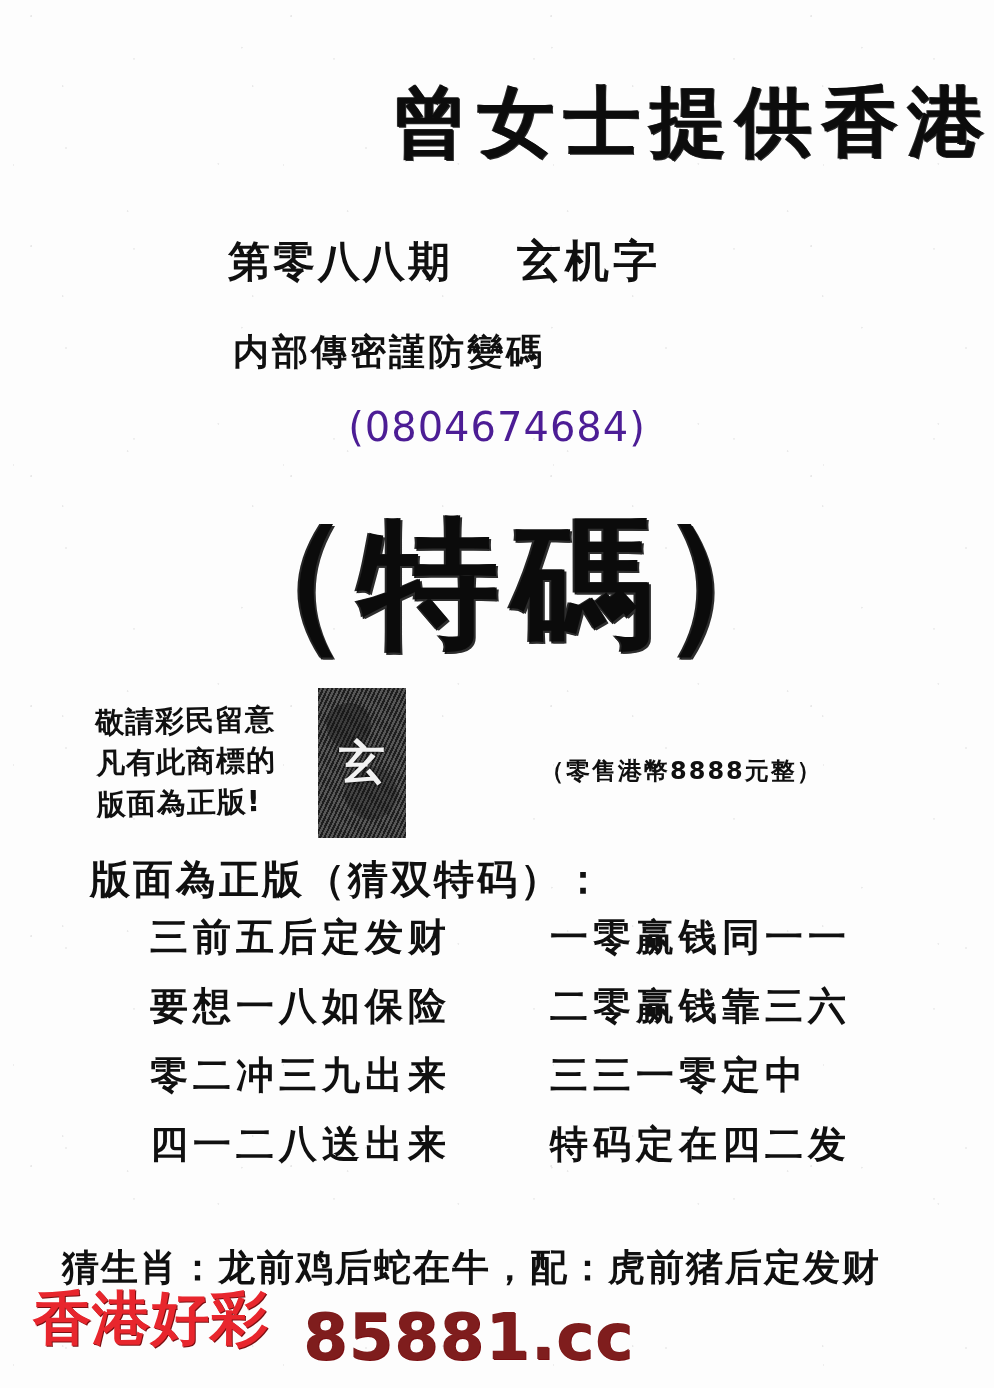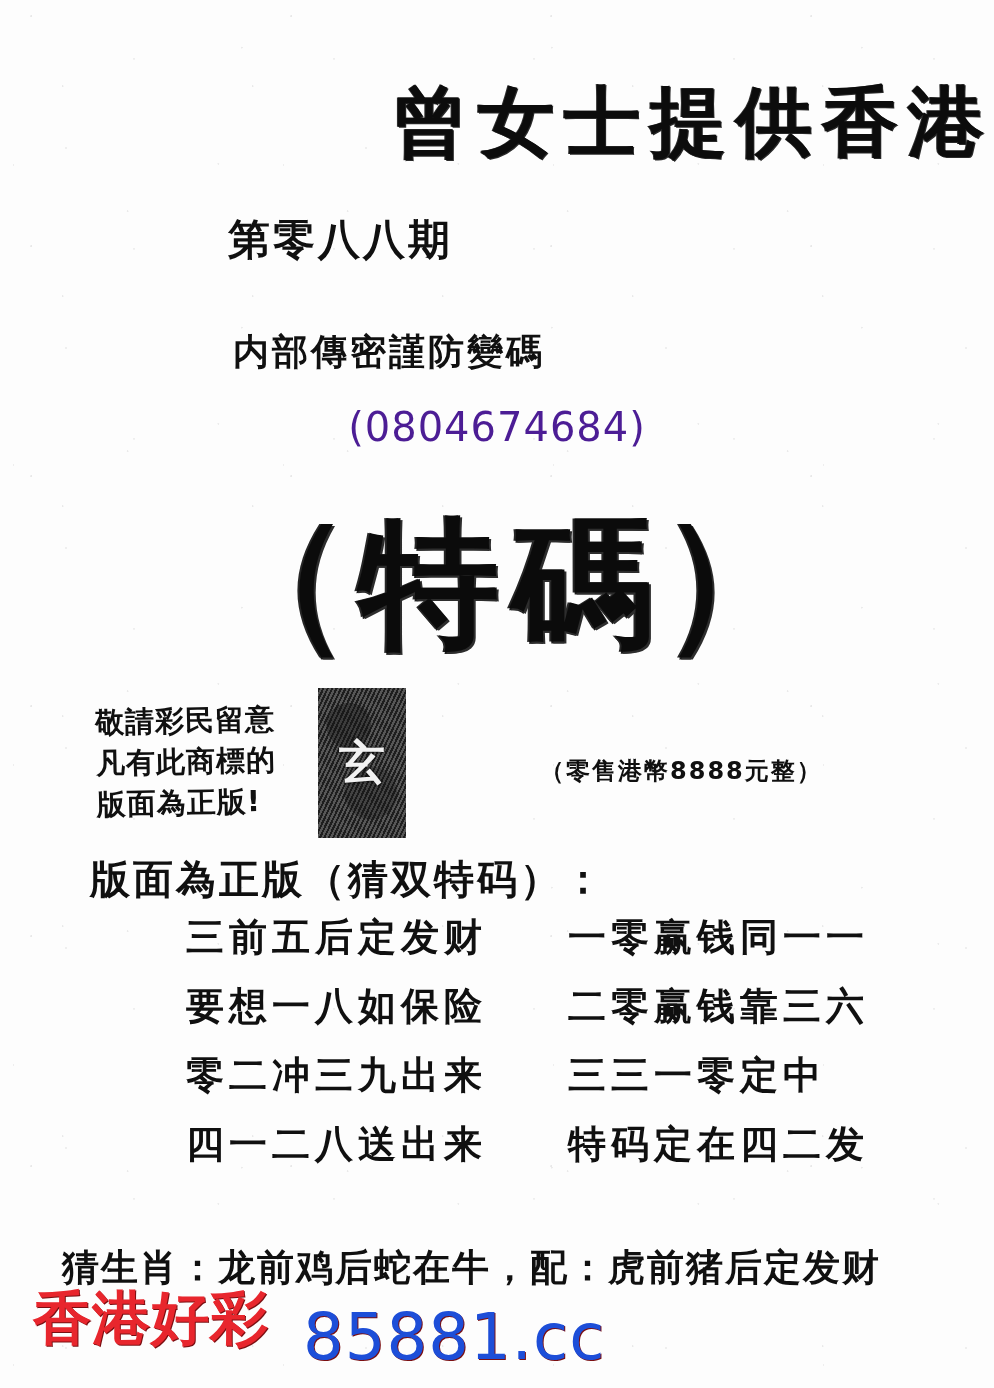--- a/index.html
+++ b/index.html
@@ -55,21 +55,21 @@
     font-size: 76px;
     letter-spacing: 10px;
     font-weight: bold;
     color: #0c0c0c;
     text-shadow: 1px 1px 0 #2a2a2a, -1px 0 0 #303030;
   }
 
   
   .issue-row {
     position: absolute;
-    top: 212px;
+    top: 232px;
     left: 228px;
     width: 620px;
     display: flex;
     align-items: baseline;
     gap: 64px;
     text-align: right;
   }
   .issue-no {
     font-size: 42px;
     font-weight: bold;
@@ -188,21 +188,20 @@
   }
   .poem-row {
     display: flex;
     margin-bottom: 18px;
   }
   .poem-col-l {
     width: 400px;
     font-size: 38px;
     letter-spacing: 5px;
     font-weight: bold;
-    margin-left: 36px;
   }
   .poem-col-r {
     width: 400px;
     font-size: 38px;
     letter-spacing: 5px;
     font-weight: bold;
   }
 
   
   .zodiac {
@@ -230,39 +229,40 @@
   }
   .footer-cn {
     font-size: 58px;
     font-weight: bold;
     color: #e8262d;
     letter-spacing: 1px;
     text-shadow: 1px 1px 0 #7a0f12;
   }
   .footer-url {
     font-size: 64px;
-    font-weight: normal;
-    color: #1d4ed8;
+    font-weight: bold;
+    color: #7f1d1d;
     letter-spacing: 1px;
     font-family: "DejaVu Sans", sans-serif;
     text-shadow: 1px 1px 0 #7a0f12;
     margin-top: 36px;
   }
 </style>
 </head>
 <body>
 
 <div class="page">
 
   <div class="speckle"></div>
 
   <div class="title-main cn">曾女士提供香港</div>
 
   <div class="issue-row">
     <div class="issue-no cn">第零八八期</div>
+    <div class="issue-kind cn">玄机字</div>
   </div>
 
   <div class="secret-row">
     <div class="cn">内部傳密</div>
     <div class="cn">謹防變碼</div>
   </div>
 
   <div class="serial">(0804674684)</div>
 
   <div class="special">

